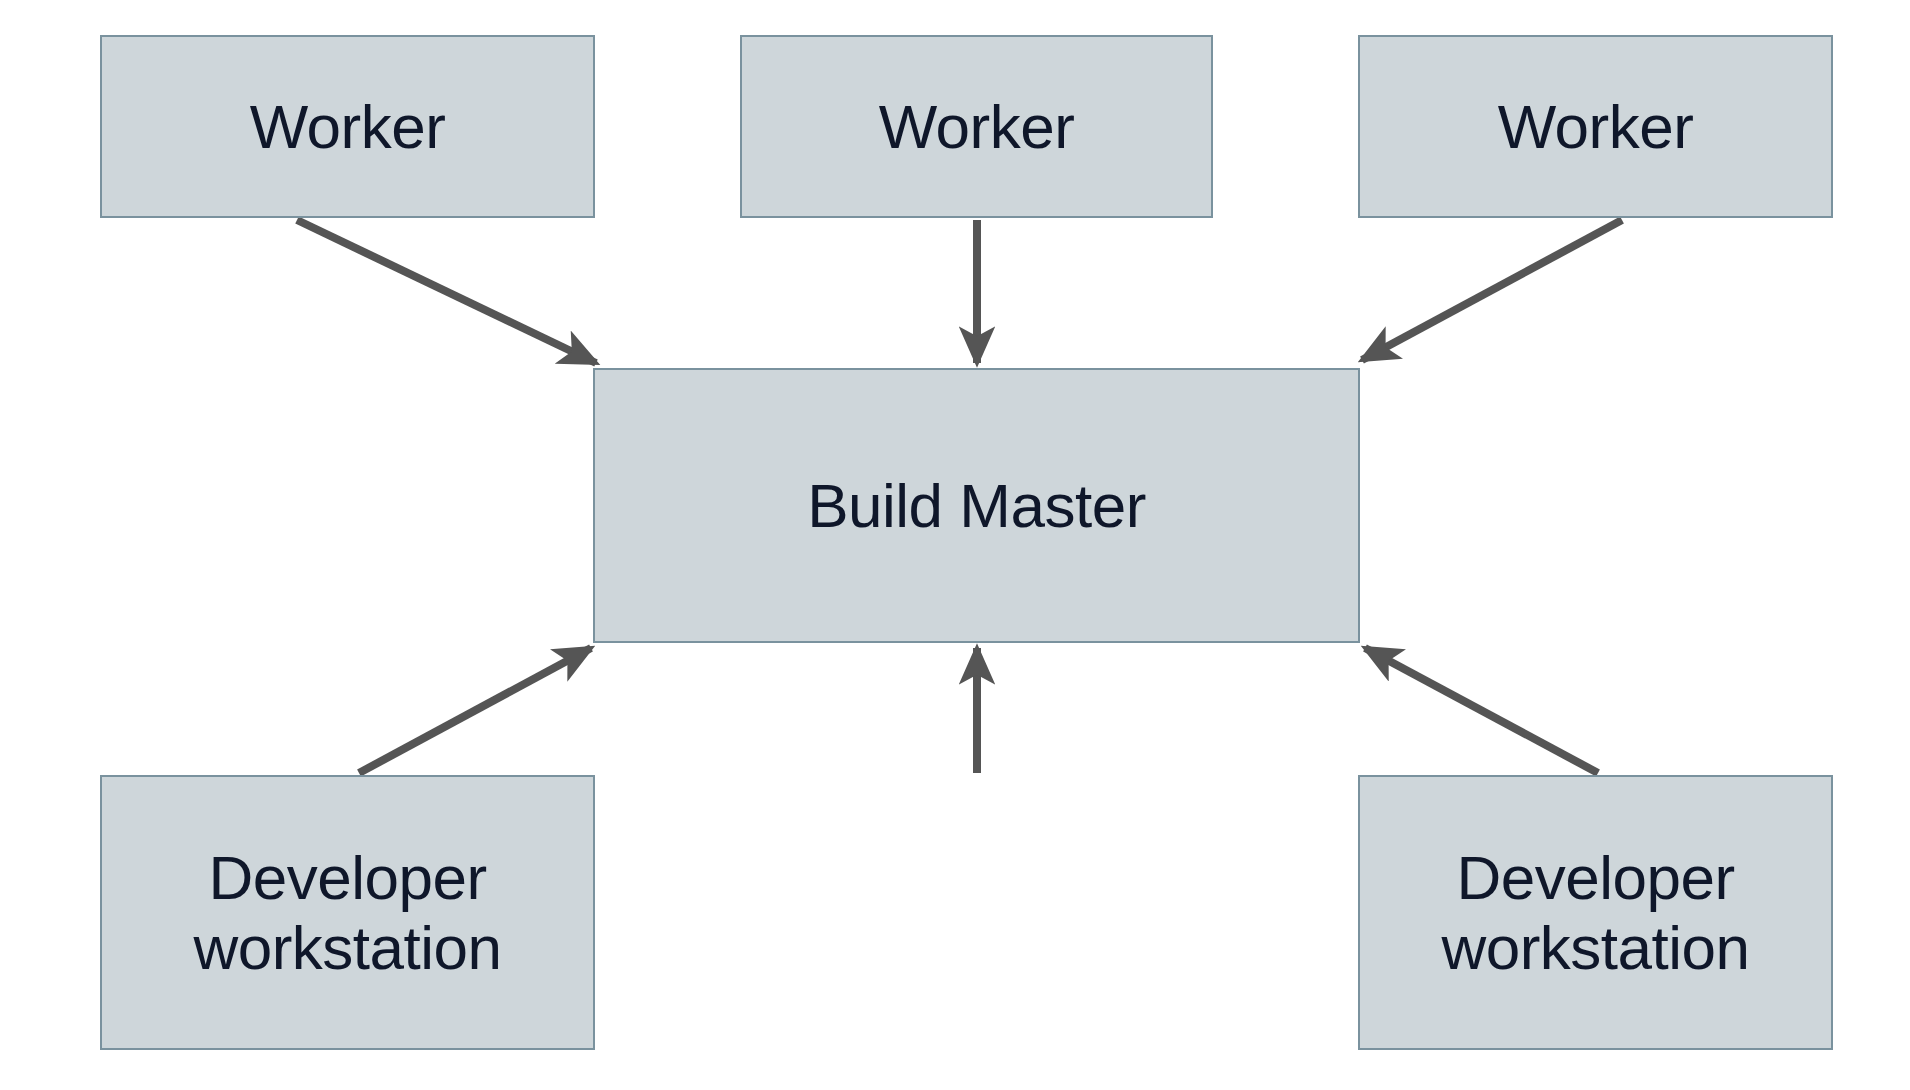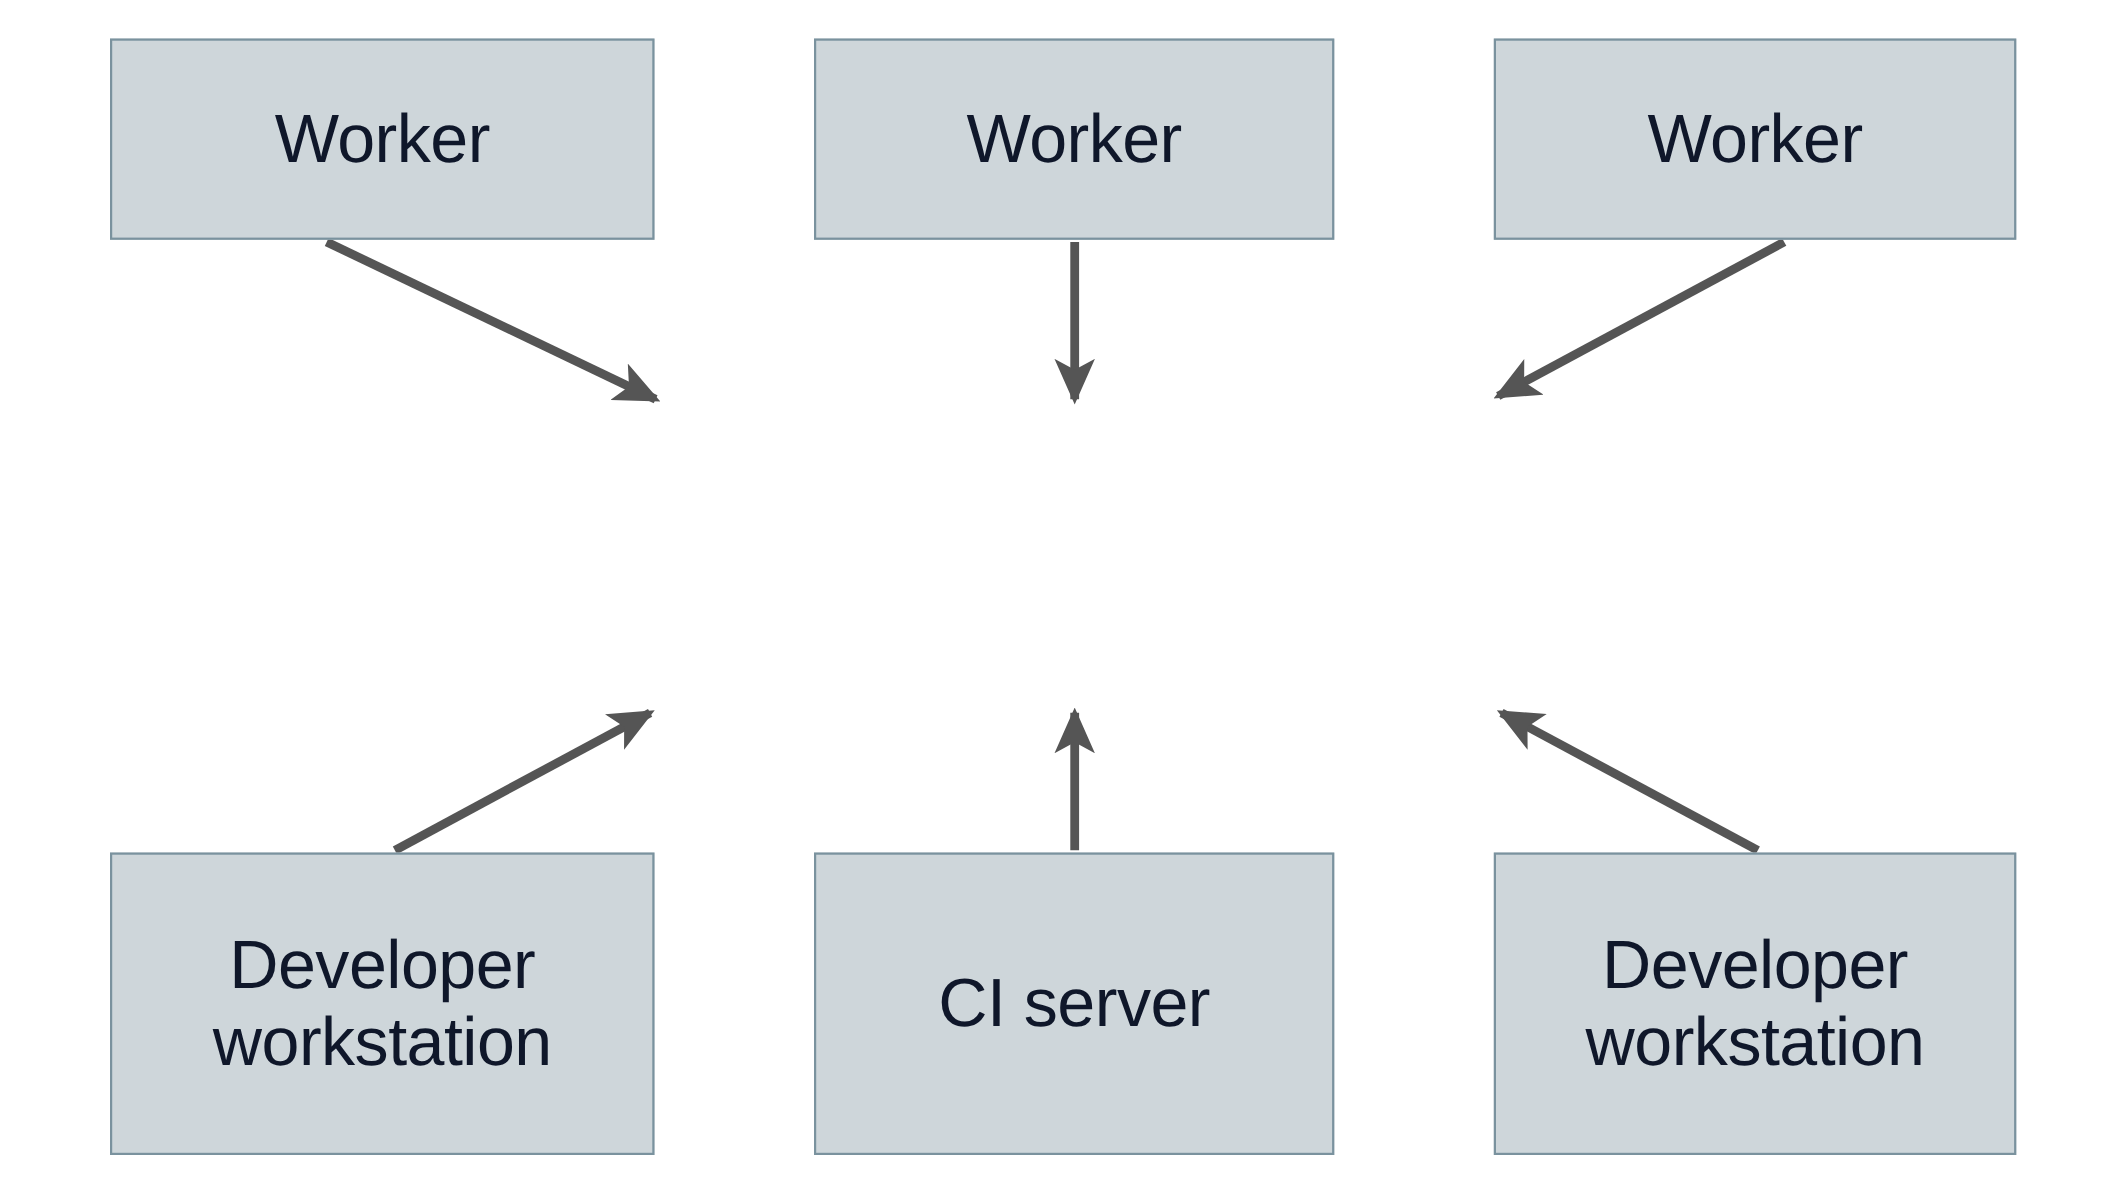--- a/index.html
+++ b/index.html
@@ -82,28 +82,28 @@
   </div>
 
   <div class="node n-worker-2">
     <span class="node-label">Worker</span>
   </div>
 
   <div class="node n-worker-3">
     <span class="node-label">Worker</span>
   </div>
 
+  <div class="node n-master">
+    <span class="node-label">Build Master</span>
+  </div>
 
   <div class="node n-dev-1">
     <span class="node-label">Developer
 workstation</span>
   </div>
 
-  <div class="node n-ci">
-    <span class="node-label">CI server</span>
-  </div>
 
   <div class="node n-dev-2">
     <span class="node-label">Developer
 workstation</span>
   </div>
 
 </div>
 
 </body></html>

